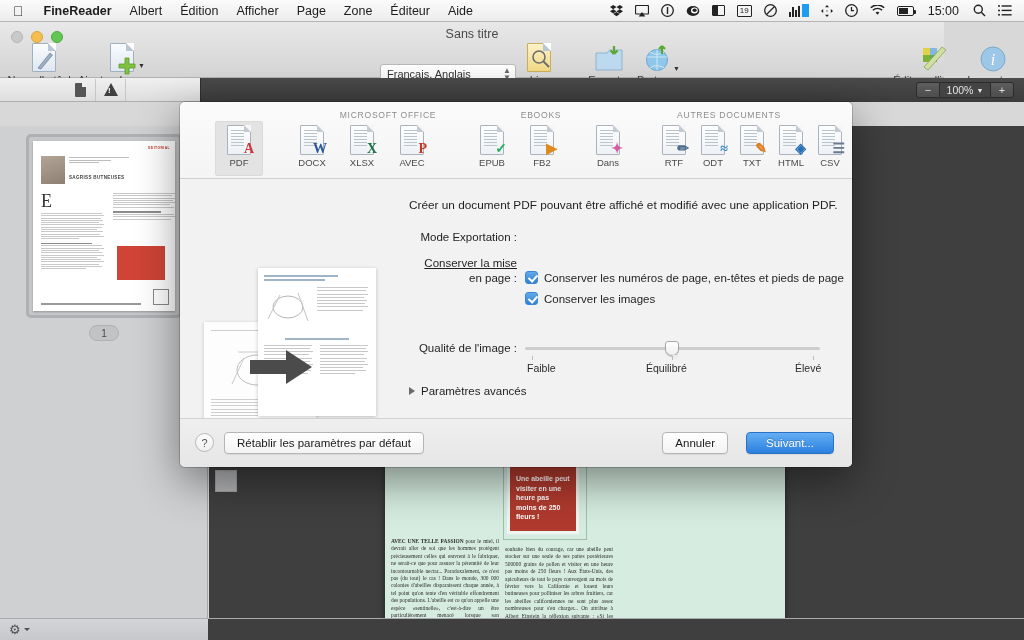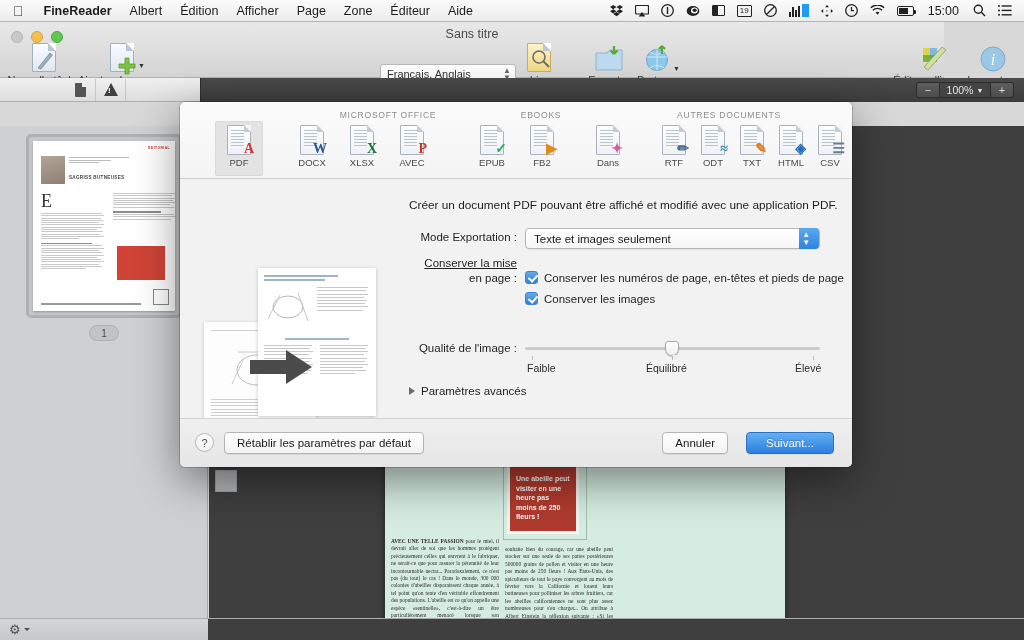--- a/index.html
+++ b/index.html
@@ -737,24 +737,20 @@
           </div>
         </div>
         <svg class="pv-arrow" viewBox="0 0 62 34">
           <path d="M0 10h36V0l26 17-26 17V24H0z" fill="#4b4b4b"></path>
         </svg>
       </div>
 
       <div class="dlg-desc">Créer un document PDF pouvant être affiché et modifié avec une application PDF.</div>
 
       <div class="flabel" style="left:195px; top:52px; width:142px;">Mode Exportation :</div>
-      <div class="popup" style="top:49px">
-        <span>Texte et images seulement</span>
-        <span class="pbtn"></span>
-      </div>
 
       <div class="flabel" style="left:195px; top:78px; width:142px;text-decoration:underline;">Conserver la mise</div>
       <div class="flabel" style="left:195px; top:93px; width:142px;">en page :</div>
 
       <div class="cbrow" style="top:92px">
         <span class="cbox"></span>
         <span class="cbtxt">Conserver les numéros de page, en-têtes et pieds de page</span>
       </div>
       <div class="cbrow" style="top:113px">
         <span class="cbox"></span>

